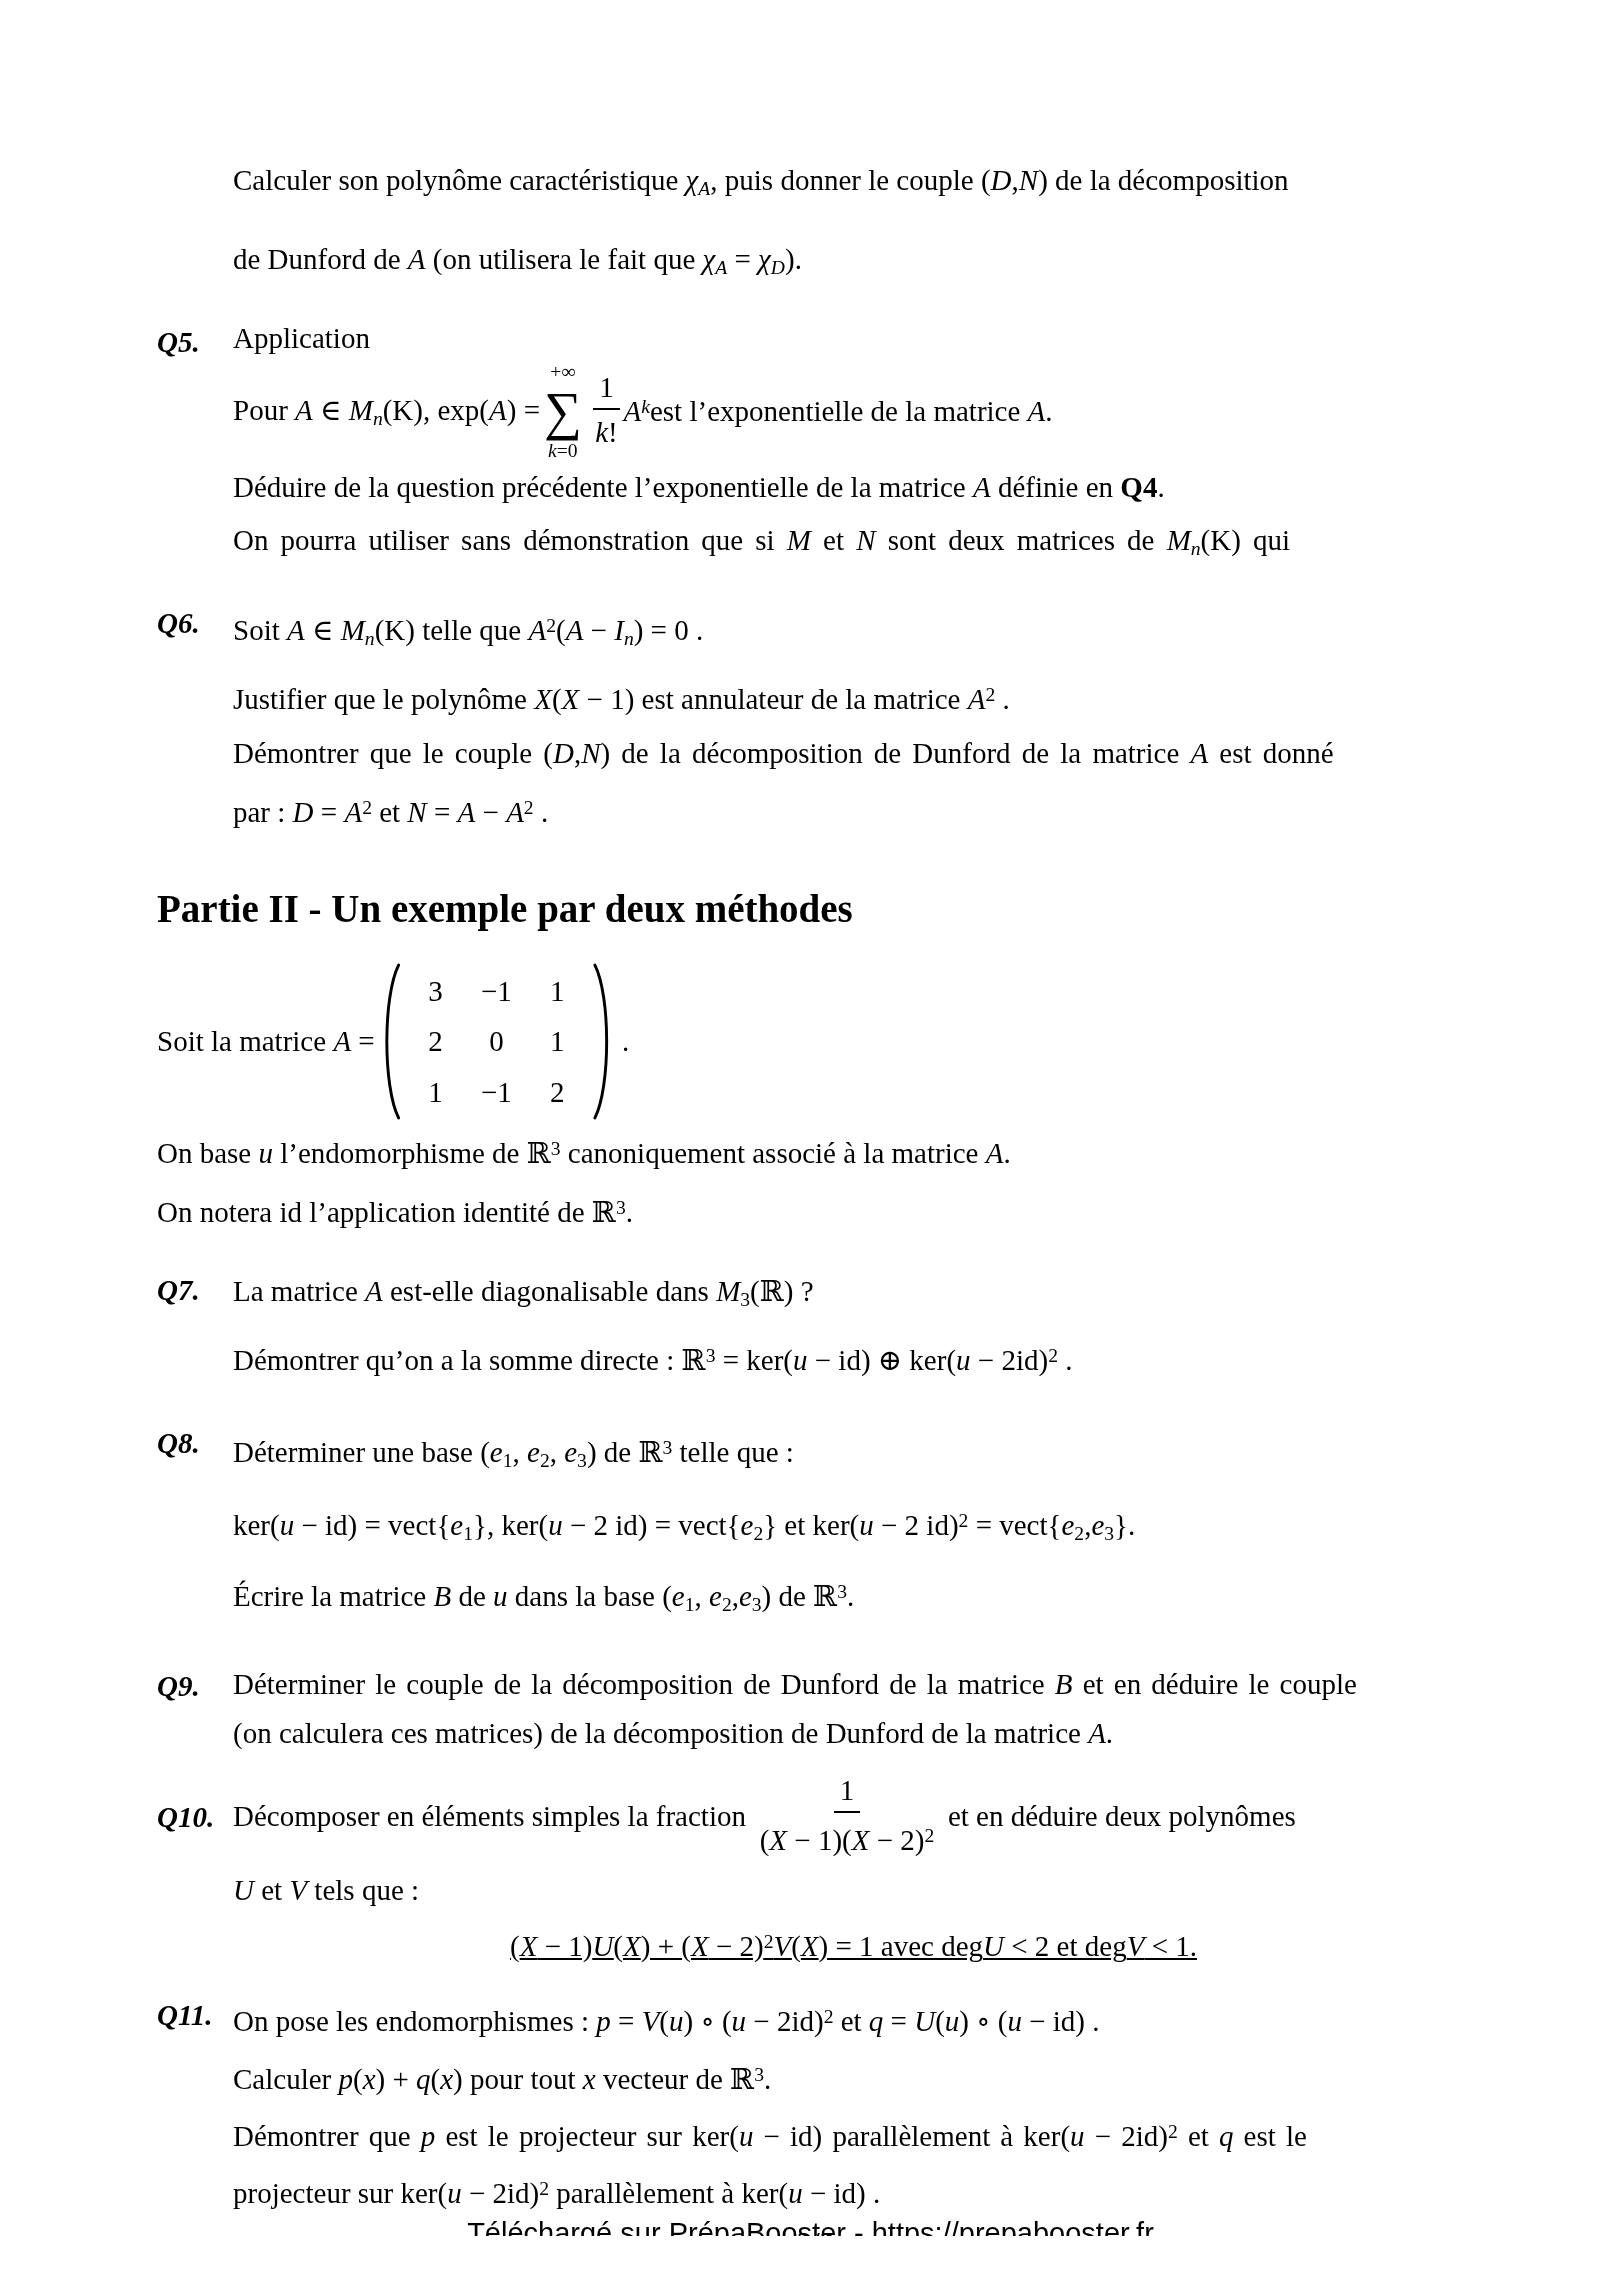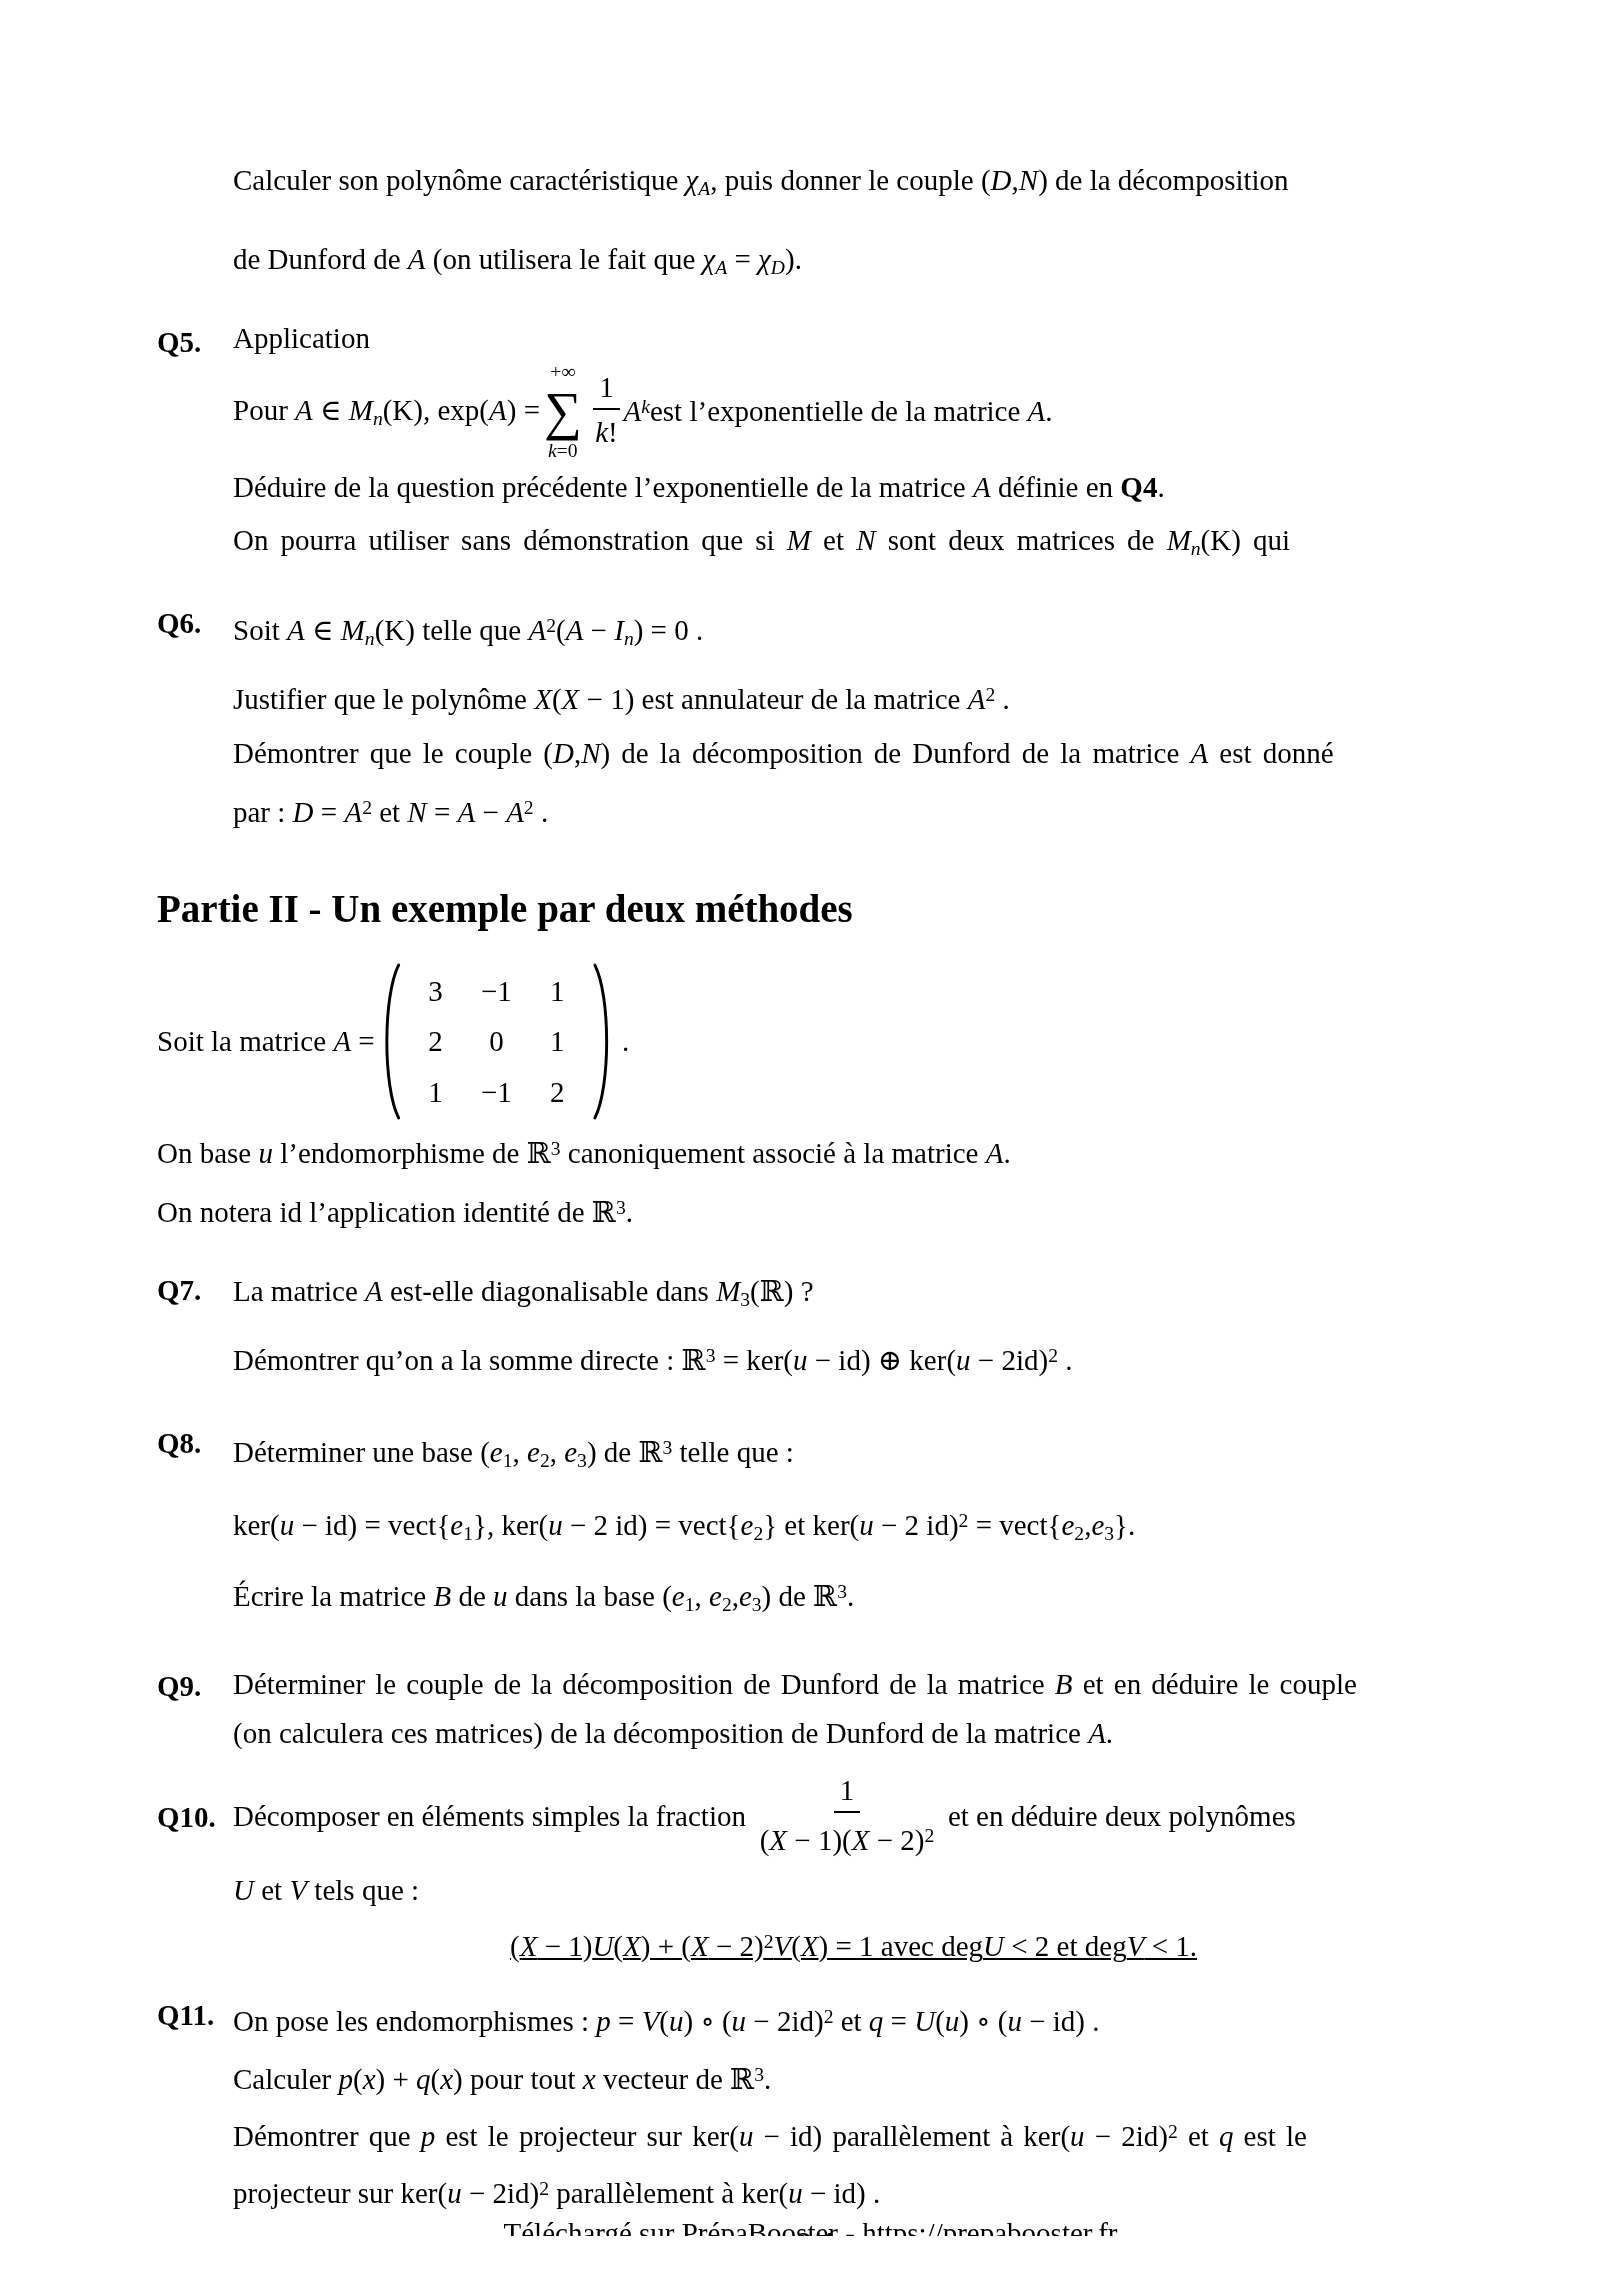--- a/index.html
+++ b/index.html
@@ -10,21 +10,21 @@
     background:#ffffff;
     color:#000000;
     font-family:"Liberation Serif","DejaVu Serif",serif;
     font-size:29px;
     overflow:hidden;
   }
   .content { position:absolute; left:157px; right:147px; top:145px; }
   .line { display:block; white-space:nowrap; line-height:53px; }
   .flexline { display:flex; align-items:center; white-space:nowrap; }
   .qblock { display:flex; }
-  .qlabel { flex:0 0 76px; font-weight:bold; line-height:53px; white-space:nowrap; }
+  .qlabel { flex:0 0 76px; font-weight:bold; line-height:53px; white-space:nowrap;font-style:italic; }
   .qbody  { flex:1; min-width:0; }
   .it { font-style:italic; }
   .bo { font-weight:bold; }
   .sb { font-size:19.6px; vertical-align:-0.24em; }
   .sp { font-size:19.6px; vertical-align:0.42em; }
   
   .bigop { display:inline-flex; flex-direction:column; align-items:center; margin:0 7.8px 0 3.9px; }
   .bigop .lim { font-size:19.6px; line-height:21.6px; }
   .bigop .sig { font-size:53px; line-height:57px; }
   
@@ -35,21 +35,21 @@
   .matrix { display:inline-flex; align-items:center; margin:0 7.8px 0 3.9px; }
   .mgrid { display:grid; grid-template-columns:repeat(3,55px); row-gap:15.7px; column-gap:5.9px;
            justify-items:center; align-items:center; line-height:35px; margin:0 5.9px; }
   .mparen svg { display:block; }
   .heading { font-size:39px; font-weight:bold; line-height:55px; white-space:nowrap; }
   .center { text-align:center;text-decoration:underline; }
   .pagenum { text-align:center; font-weight:bold; line-height:47px; margin-top:0; }
   .footer {
     position:absolute; left:0; right:0; top:2217px;
     text-align:center;
-    font-family:Liberation Serif, serif;
+    font-family:Liberation Sans, sans-serif;
     font-size:29px;
   }
 </style>
 </head>
 <body>
 
 <div class="page">
   <div class="content">
 
     <div class="qblock">

